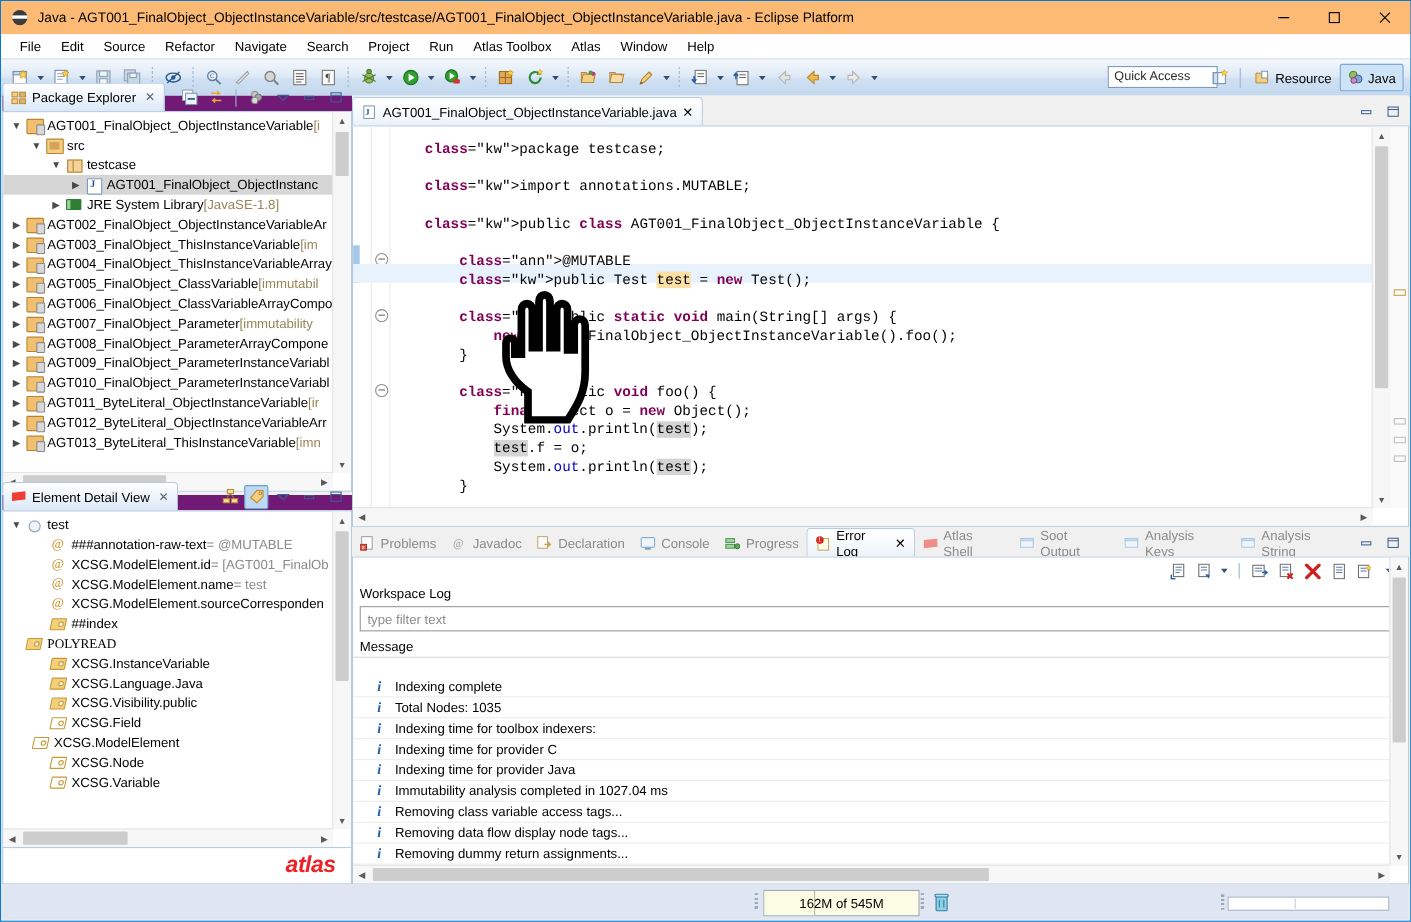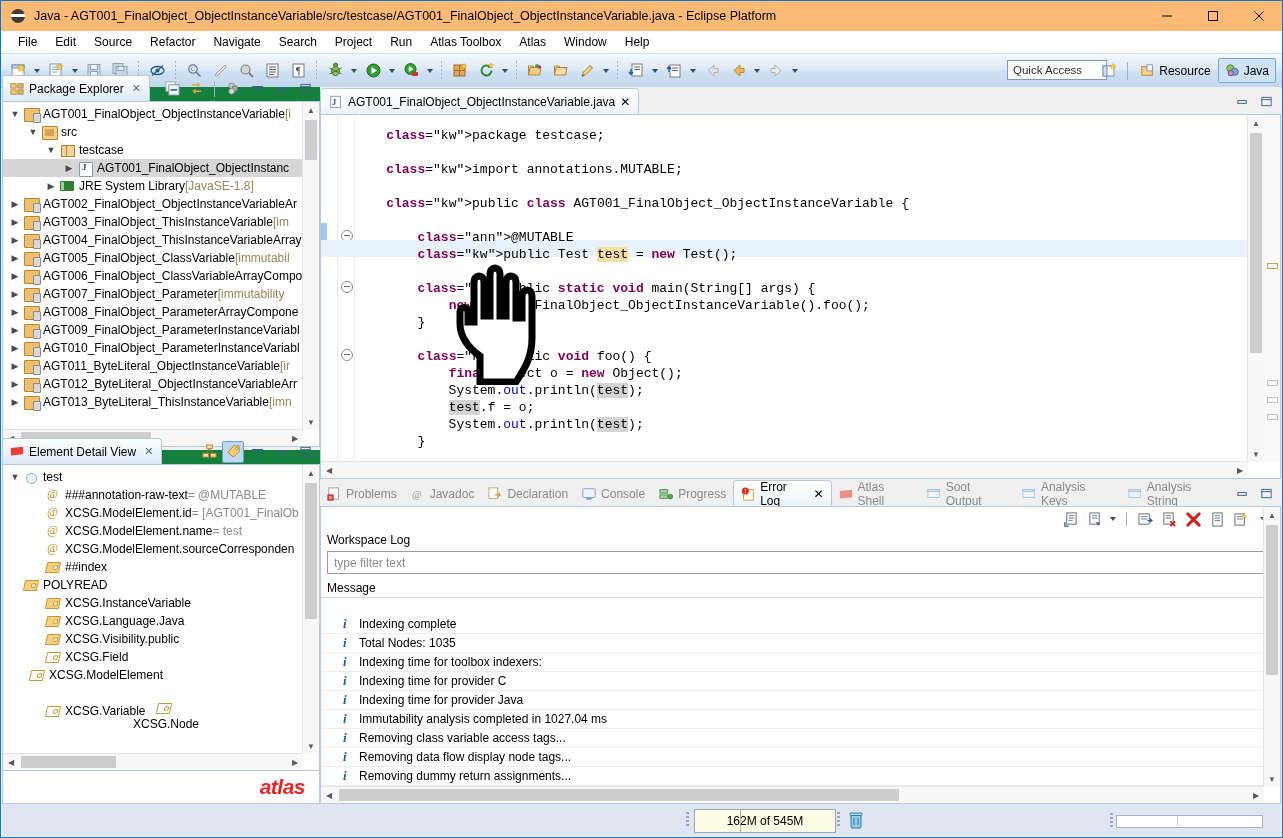--- a/index.html
+++ b/index.html
@@ -52,21 +52,21 @@
 
   
   .workbench{position:absolute;top:86px;left:1px;right:1px;bottom:33px;
              background:#f0f0f0;display:flex;}
   .leftcol{width:318px;display:flex;flex-direction:column;}
   .rightcol{flex:1;display:flex;flex-direction:column;min-width:0;}
 
   
   .view{display:flex;flex-direction:column;min-height:0;background:#fff;}
   .vtabrow{height:14px;display:flex;align-items:flex-end;position:relative;
-           background:#15803d;}
+           background:#701a75;}
   .vtab{height:25px;display:flex;align-items:center;gap:5px;padding:0 8px 0 7px;
         font-size:12px;color:#000;
         background:linear-gradient(to bottom,#ffffff 0%,#eaf2fb 60%,#dbe8f6 100%);
         border:1px solid #b6cbe0;border-bottom:none;
         border-top-left-radius:4px;border-top-right-radius:4px;}
   .vtab .xx{font-size:11px;color:#5a6b7c;margin-left:3px;}
   .vtools{margin-left:auto;display:flex;align-items:center;height:25px;padding-right:4px;gap:2px;}
   .vtool{width:20px;height:20px;display:flex;align-items:center;justify-content:center;
          border:1px solid transparent;border-radius:2px;}
   .vtool.sel{background:#bed9f2;border-color:#6e9fcd;}
@@ -774,21 +774,21 @@
                 </span>
                 <span class="tlabel">XCSG.ModelElement.sourceCorresponden</span>
               </div>
               <div class="trow" style="padding-left: 26px;">
                 <span class="twist"></span>
                 <span class="ticon">
                   <span class="ico-tagf"></span>
                 </span>
                 <span class="tlabel">##index</span>
               </div>
-              <div class="trow" style="">
+              <div class="trow" style=" font-family: Liberation Serif, serif;">
                 <span class="twist"></span>
                 <span class="ticon">
                   <span class="ico-tagf"></span>
                 </span>
                 <span class="tlabel">POLYREAD</span>
               </div>
               <div class="trow" style="padding-left: 26px;">
                 <span class="twist"></span>
                 <span class="ticon">
                   <span class="ico-tagf"></span>
@@ -816,21 +816,21 @@
                 </span>
                 <span class="tlabel">XCSG.Field</span>
               </div>
               <div class="trow" style="padding-left: 10px;">
                 <span class="twist"></span>
                 <span class="ticon">
                   <span class="ico-tage"></span>
                 </span>
                 <span class="tlabel">XCSG.ModelElement</span>
               </div>
-              <div class="trow" style="padding-left: 26px; flex-direction: column;">
+              <div class="trow" style="padding-left: 26px;">
                 <span class="twist"></span>
                 <span class="ticon">
                   <span class="ico-tage"></span>
                 </span>
                 <span class="tlabel">XCSG.Node</span>
               </div>
               <div class="trow" style="padding-left: 26px;">
                 <span class="twist"></span>
                 <span class="ticon">
                   <span class="ico-tage"></span>

